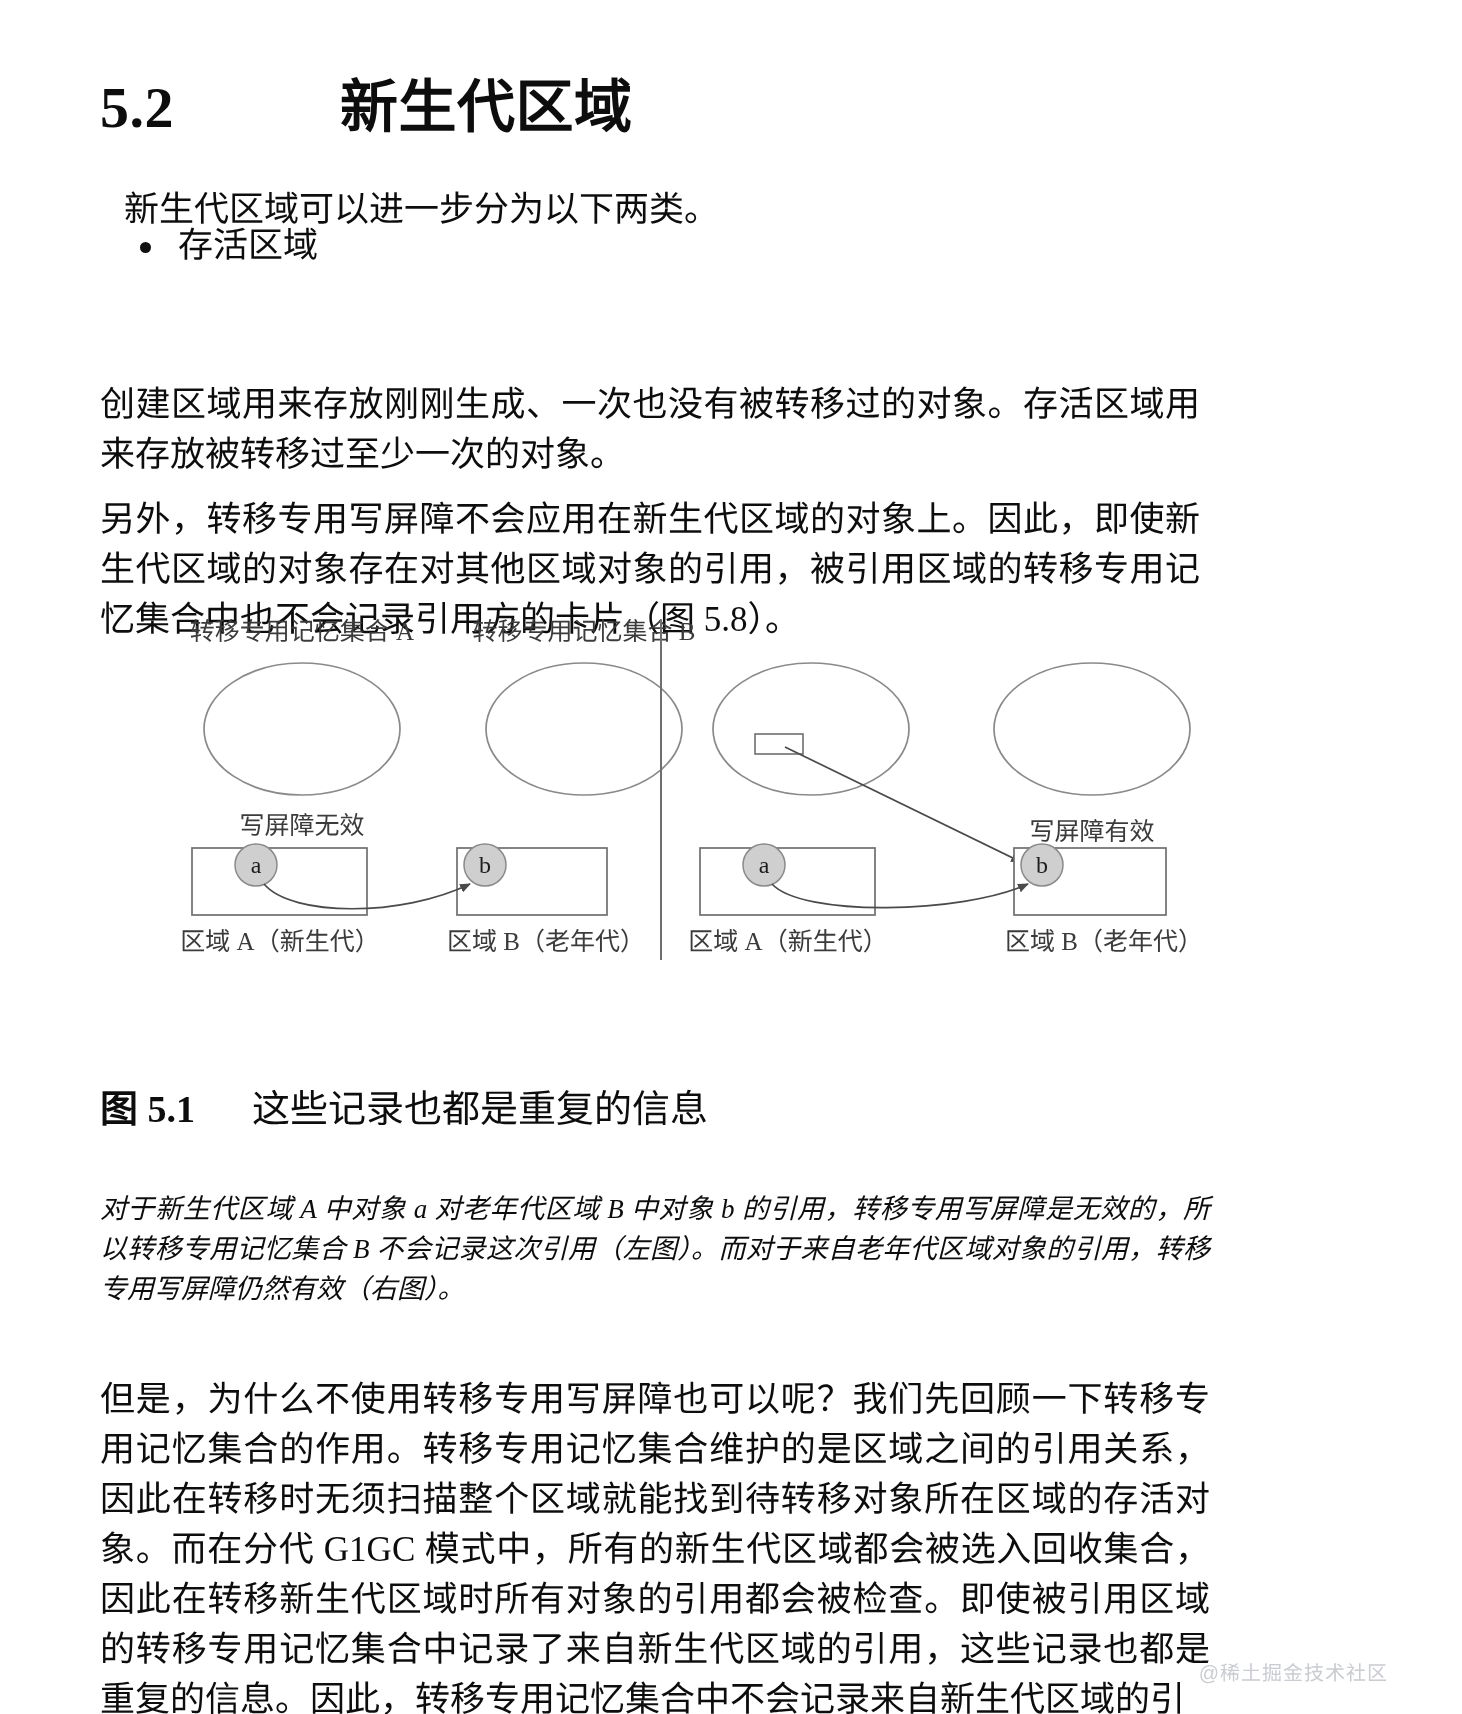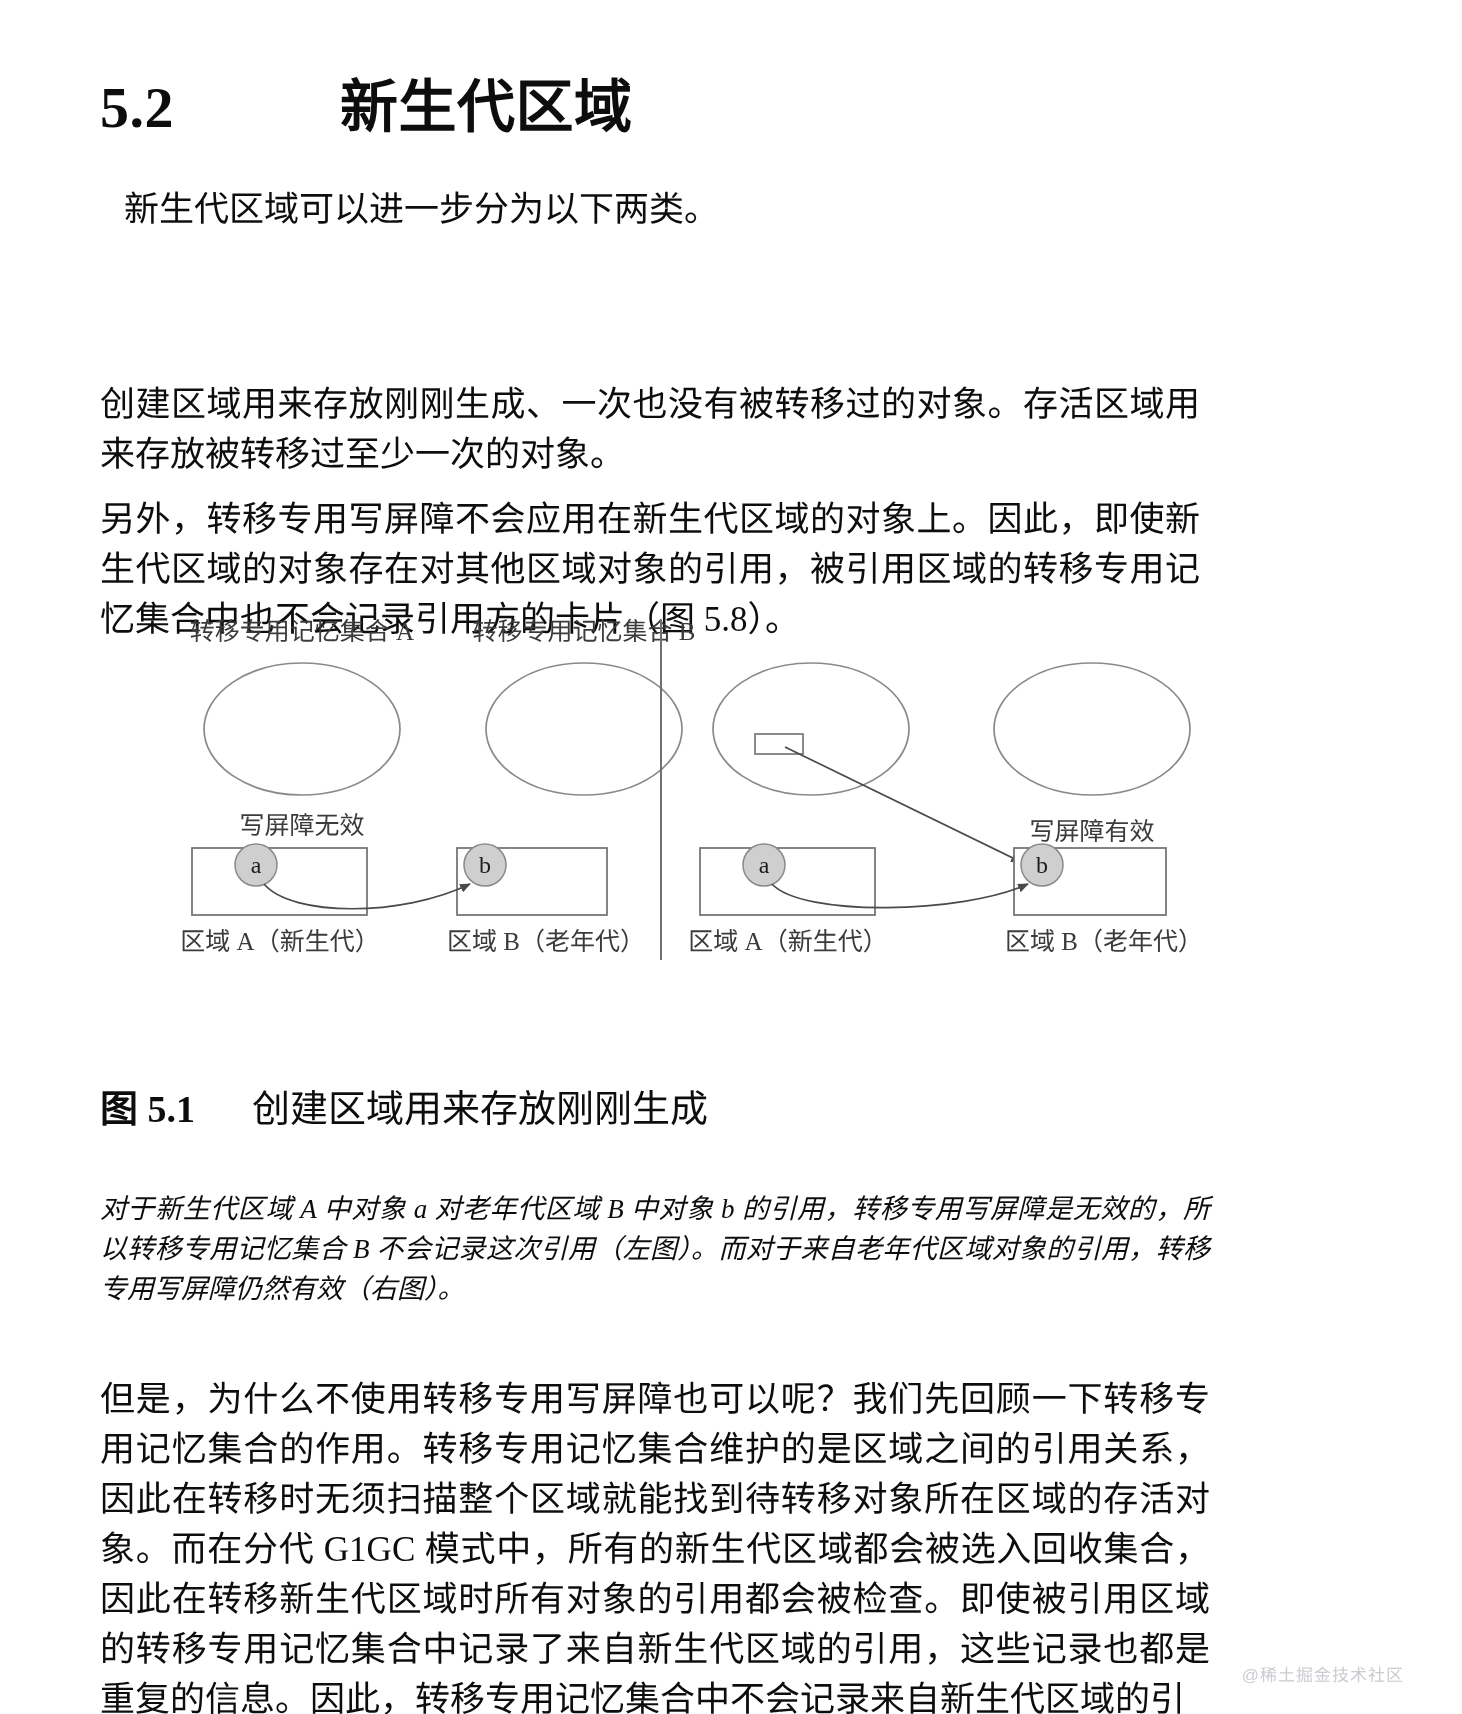--- a/index.html
+++ b/index.html
@@ -109,39 +109,40 @@
     font-size: 27px;
     line-height: 40px;
     text-align: justify;
     text-justify: inter-ideograph;
     font-style: italic;
   }
 
   
   .watermark {
     position: absolute;
-    right: 58px;
+    right: 74px;
     bottom: 28px;
-    font-size: 17px;
+    font-size: 20px;
     color: #c9ccd1;
     font-family: "Liberation Sans", sans-serif;
     letter-spacing: 1px;
     user-select: none;
   }
 </style>
 </head>
 <body>
 
 <div class="page">
 
   <h1 class="sec-heading"><span>5.2</span>		<span>新生代区域</span></h1>
 
   <p class="para lead">新生代区域可以进一步分为以下两类。</p>
 
   <ul class="bullets">
+    <li><span class="dot"></span><span>存活区域</span></li>
   </ul>
 
   <p class="para p2">创建区域用来存放刚刚生成、一次也没有被转移过的对象。存活区域用来存放被转移过至少一次的对象。</p>
 
   <p class="para p3">另外，转移专用写屏障不会应用在新生代区域的对象上。因此，即使新生代区域的对象存在对其他区域对象的引用，被引用区域的转移专用记忆集合中也不会记录引用方的卡片（图 5.8）。</p>
 
   <div class="figure">
     <svg width="1126" height="355" viewBox="0 0 1126 355" xmlns="http://www.w3.org/2000/svg">
       <defs>
         <marker id="arrowhead" markerWidth="11" markerHeight="9" refX="10" refY="4.5" orient="auto" markerUnits="userSpaceOnUse">
@@ -192,21 +193,21 @@
       <circle cx="890" cy="253" r="21" fill="#cfcfcf" stroke="#8a8a8a" stroke-width="1.5"></circle>
       <text x="890" y="261" text-anchor="middle" font-family="Liberation Serif, serif" font-size="24" fill="#1c1c1c">b</text>
 
       <path d="M620,272 C650,305 810,302 876,272" fill="none" stroke="#4a4a4a" stroke-width="1.7" marker-end="url(#arrowhead)"></path>
 
       <text x="636" y="338" text-anchor="middle" font-family="Liberation Serif, serif" font-size="25" fill="#3b3b3b">区域 A（新生代）</text>
       <text x="952" y="338" text-anchor="middle" font-family="Liberation Serif, serif" font-size="25" fill="#3b3b3b">区域 B（老年代）</text>
     </svg>
   </div>
 
-  <div class="fig-caption"><span class="fig-num">图 5.1</span>	<span>创建区域用来存放刚刚生成</span></div>
+  <div class="fig-caption"><span class="fig-num">图 5.1</span>	<span>这些记录也都是重复的信息</span></div>
 
   <p class="fig-note">对于新生代区域 A 中对象 a 对老年代区域 B 中对象 b 的引用，转移专用写屏障是无效的，所以转移专用记忆集合 B 不会记录这次引用（左图）。而对于来自老年代区域对象的引用，转移专用写屏障仍然有效（右图）。</p>
 
   <p class="para p-last">但是，为什么不使用转移专用写屏障也可以呢？我们先回顾一下转移专用记忆集合的作用。转移专用记忆集合维护的是区域之间的引用关系，因此在转移时无须扫描整个区域就能找到待转移对象所在区域的存活对象。而在分代 G1GC 模式中，所有的新生代区域都会被选入回收集合，因此在转移新生代区域时所有对象的引用都会被检查。即使被引用区域的转移专用记忆集合中记录了来自新生代区域的引用，这些记录也都是重复的信息。因此，转移专用记忆集合中不会记录来自新生代区域的引</p>
 
   <div class="watermark">@稀土掘金技术社区</div>
 
 </div>
 
 </body></html>

